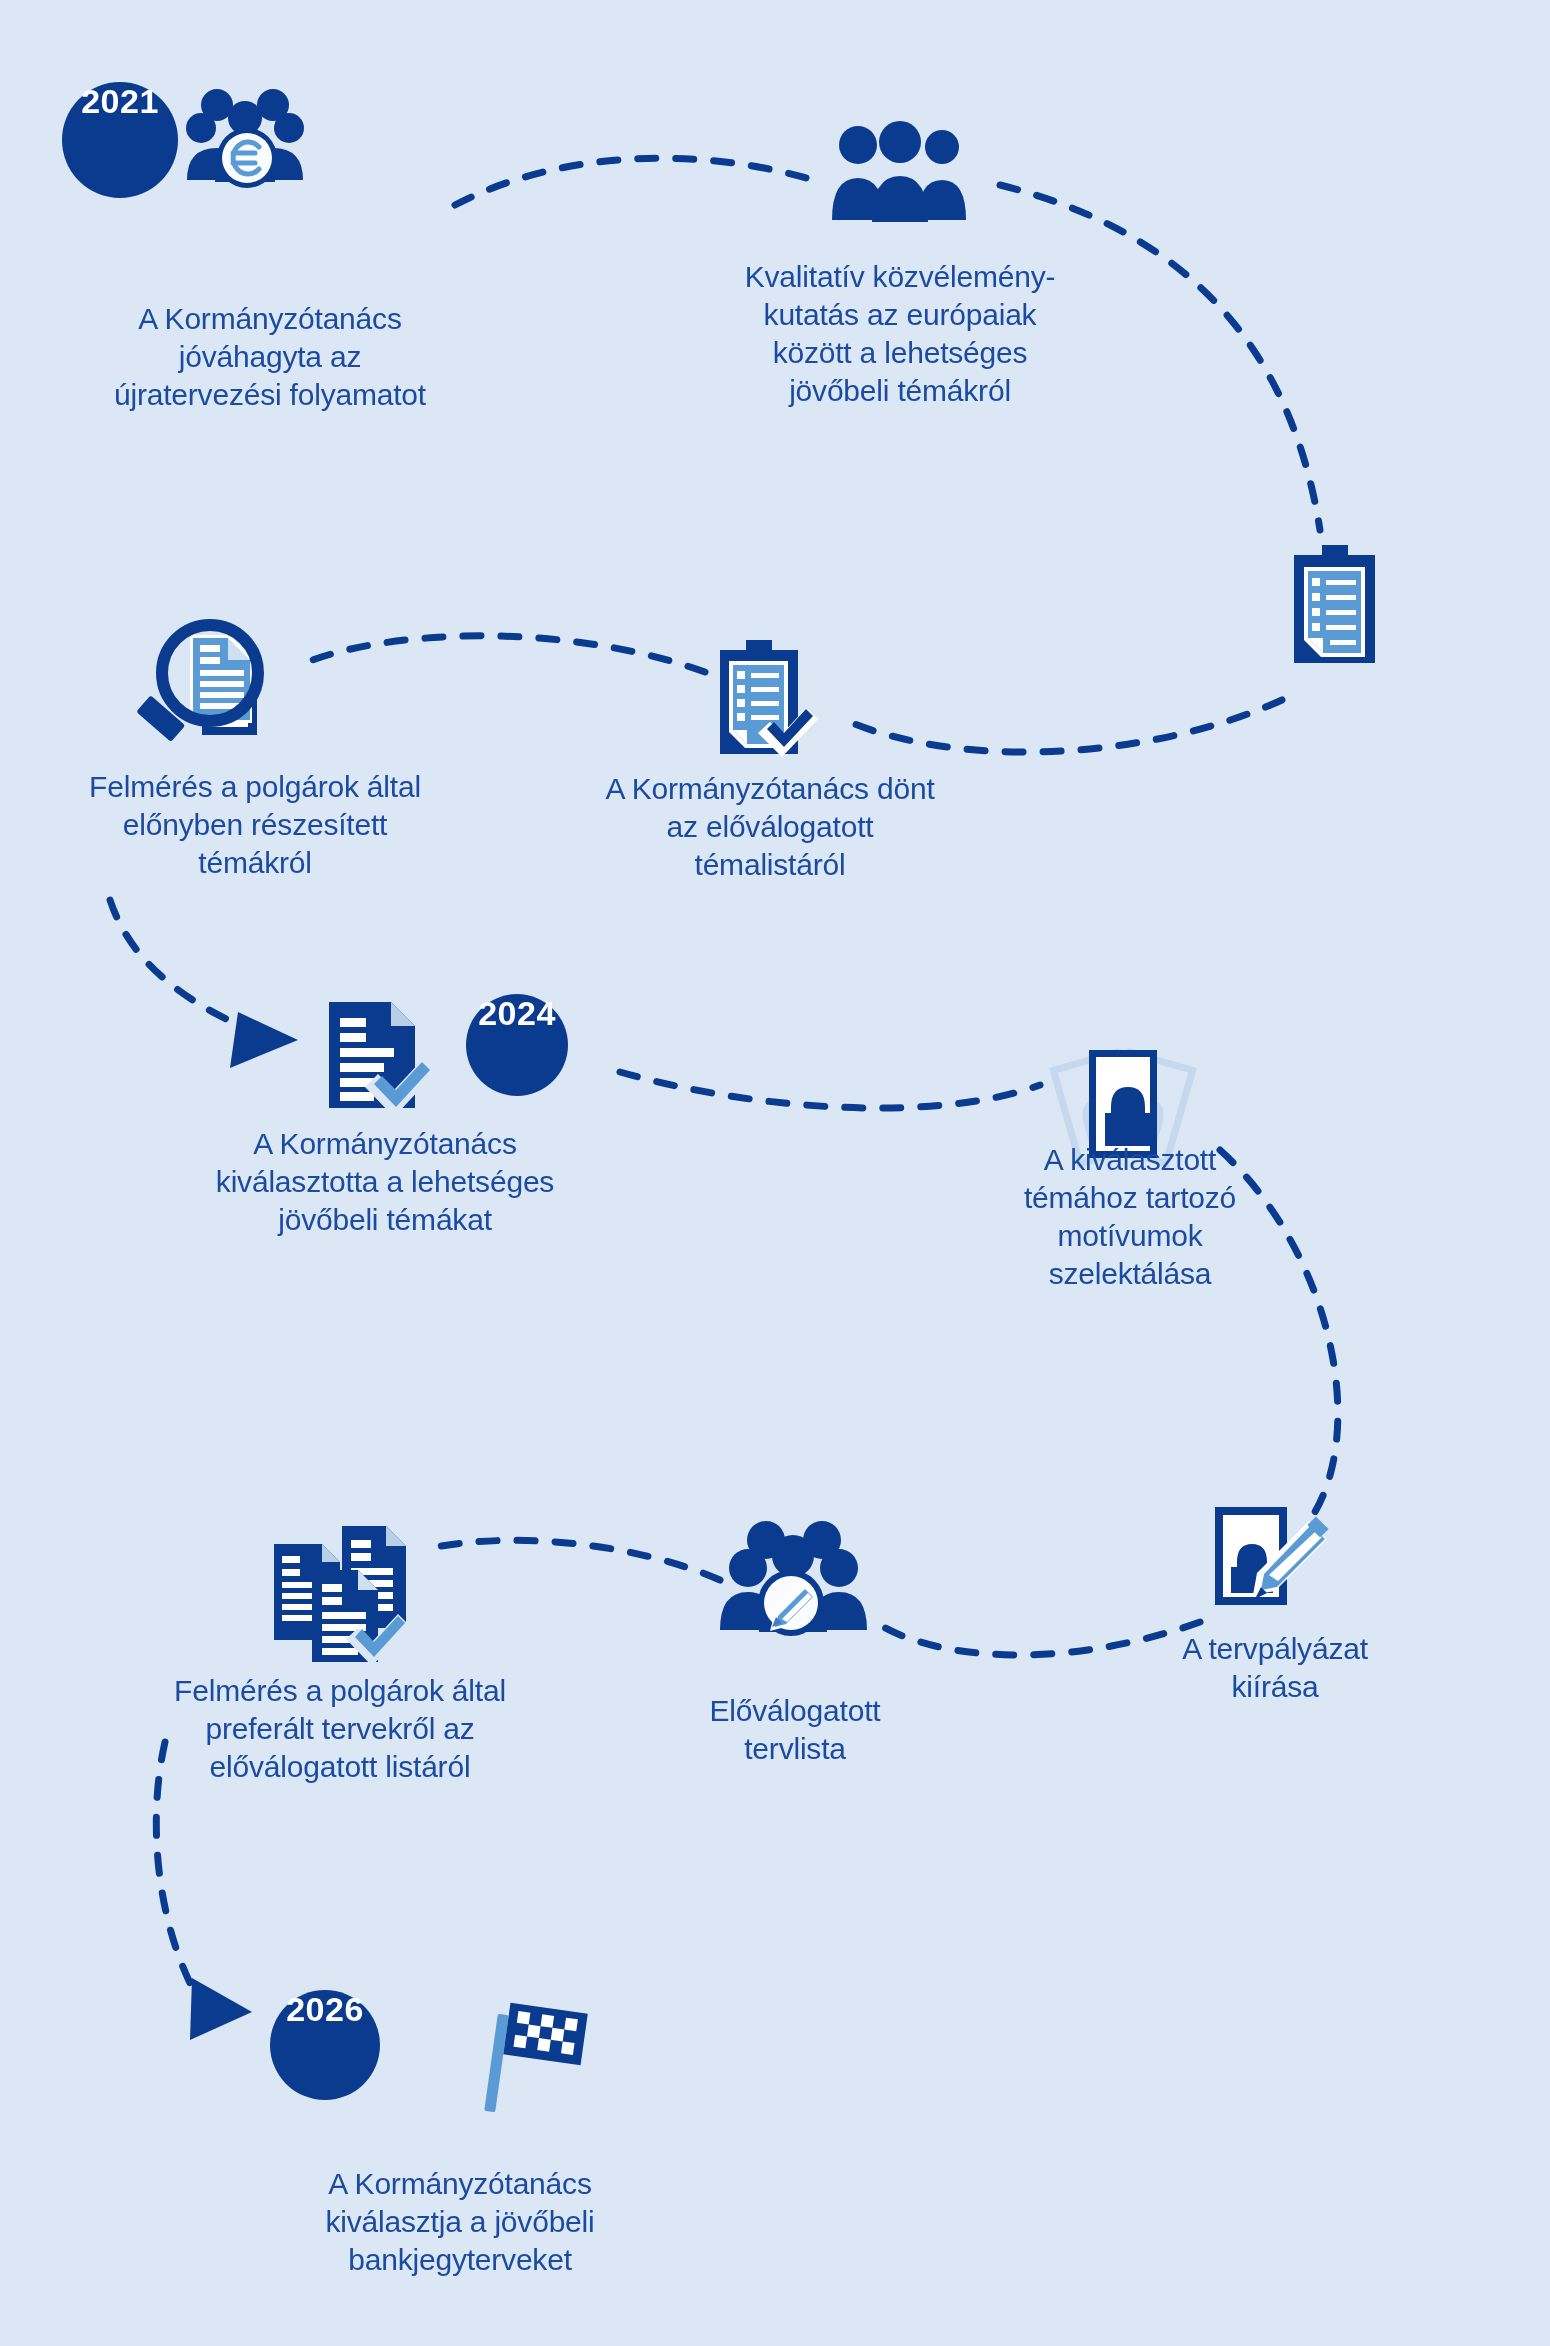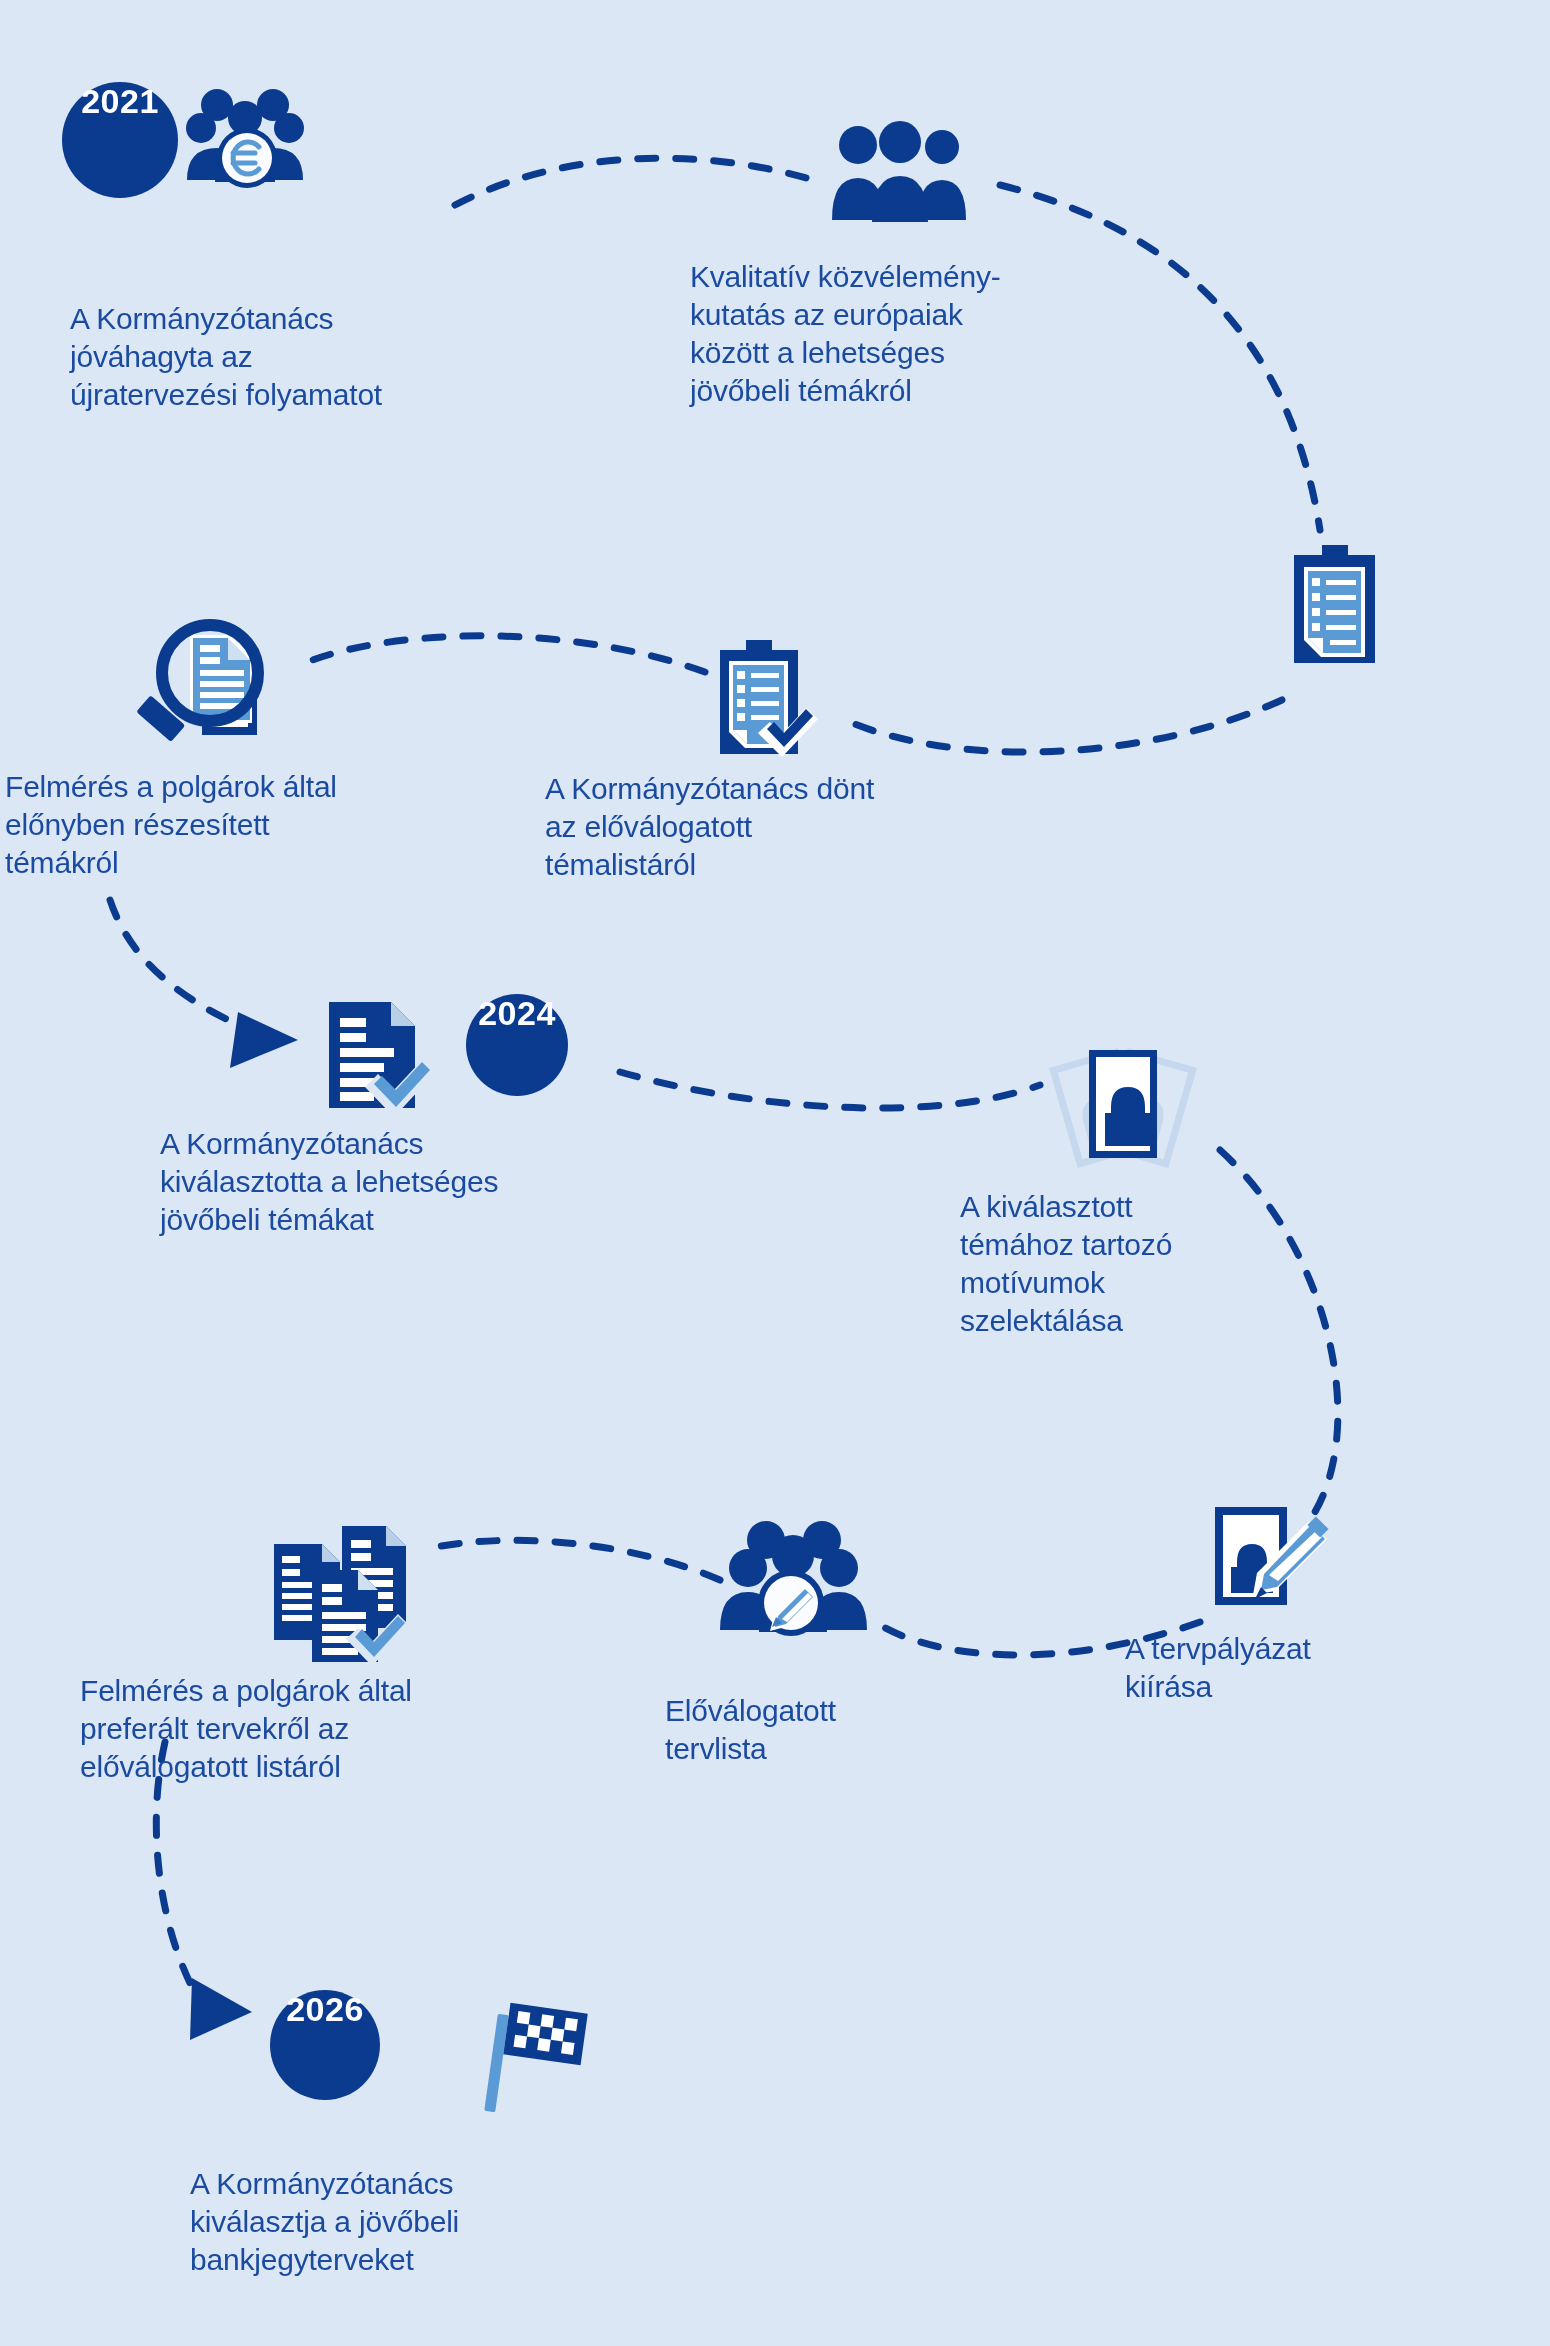--- a/index.html
+++ b/index.html
@@ -12,20 +12,21 @@
   }
   #canvas {
     position: relative;
     width: 1550px;
     height: 2346px;
     background: #dce7f5;
     overflow: hidden;
   }
   .node {
     position: absolute;
+    text-align: center;
   }
   .caption {
     color: #1b4ba0;
     font-size: 30px;
     line-height: 1.27;
     font-family: "Liberation Sans", sans-serif;
     white-space: pre-line;
     letter-spacing: -0.2px;
   }
   .year-badge {
@@ -239,21 +240,21 @@
         <rect x="64" y="18" width="72" height="104" fill="#c5d8ee"></rect>
         <rect x="71" y="25" width="58" height="90" fill="#dce7f5"></rect>
         <path d="M82 112 v-30 q0 -22 18 -22 q18 0 18 22 v30 z" fill="#c5d8ee"></path>
       </g>
       <rect x="41" y="12" width="68" height="108" fill="#0b3b8f"></rect>
       <rect x="48" y="19" width="54" height="94" fill="#ffffff"></rect>
       <path d="M57 108 v-30 q0 -3 0 -3 h6 v-6 q0 -20 17 -20 q17 0 17 20 v6 h6 v33 z" fill="#0b3b8f"></path>
     </svg>
   </div>
 
-  <div class="node" style="left:960px; top:1188px; width:340px;">
+  <div class="node" style="left:960px; top:1141px; width:340px;">
     <div class="caption">A kiválasztott
 témához tartozó
 motívumok
 szelektálása</div>
   </div>
 
   <div class="icon-wrap" style="left:1213px; top:1505px;">
     <svg width="130" height="115" viewBox="0 0 130 115">
       <rect x="2" y="2" width="72" height="98" fill="#0b3b8f"></rect>
       <rect x="10" y="10" width="56" height="82" fill="#ffffff"></rect>

